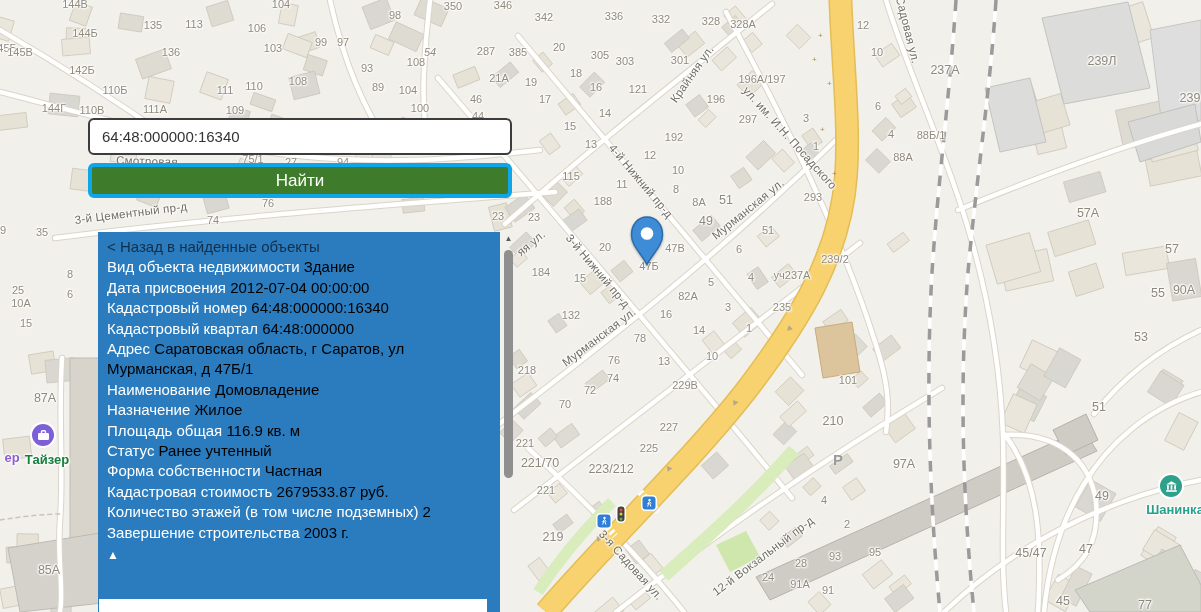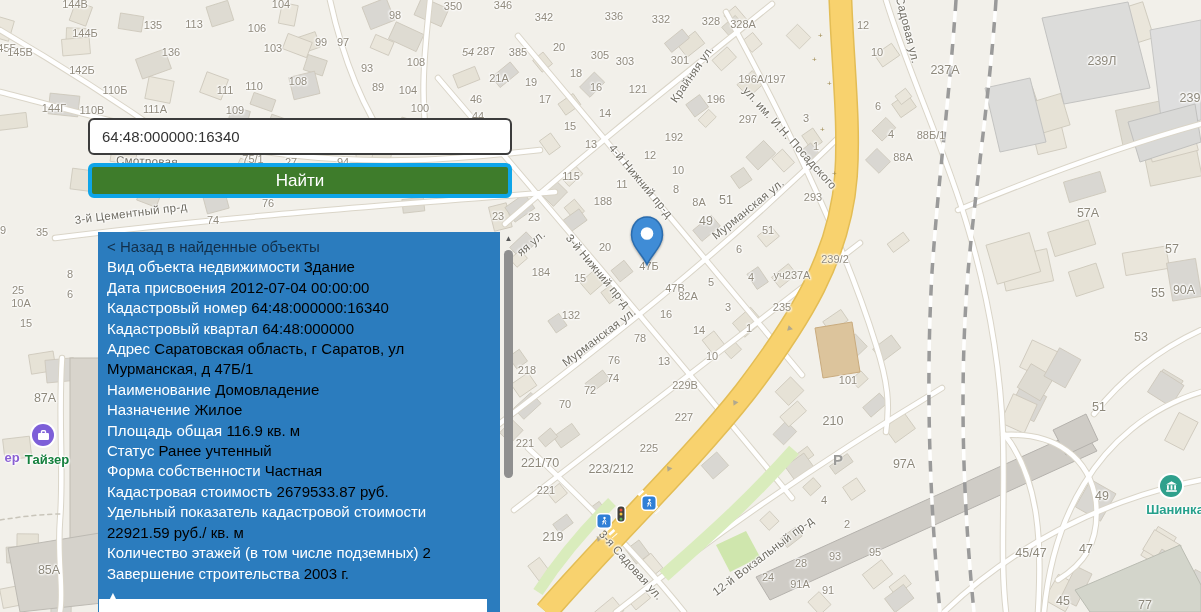--- a/index.html
+++ b/index.html
@@ -336,21 +336,21 @@
       <div class="mlabel hn" style="left: 235px; top: 110px;">109</div>
       <div class="mlabel hn" style="left: 395px; top: 15px;">98</div>
       <div class="mlabel hn" style="left: 453px; top: 6px;">350</div>
       <div class="mlabel hn" style="left: 503px; top: 5px;">346</div>
       <div class="mlabel hn" style="left: 544px; top: 17px;">342</div>
       <div class="mlabel hn" style="left: 614px; top: 16px;">336</div>
       <div class="mlabel hn" style="left: 661px; top: 19px;">332</div>
       <div class="mlabel hn" style="left: 711px; top: 21px;">328</div>
       <div class="mlabel hn" style="left: 743px; top: 24px;">328А</div>
       <div class="mlabel hn" style="left: 416px; top: 62px;">108</div>
-      <div class="mlabel hn" style="left: 468px; top: 52px; font-style: italic;">54</div>
+      <div class="mlabel hn" style="left: 430px; top: 52px; font-style: italic;">54</div>
       <div class="mlabel hn" style="left: 486px; top: 51px;">287</div>
       <div class="mlabel hn" style="left: 518px; top: 52px;">385</div>
       <div class="mlabel hn" style="left: 559px; top: 47px;">20</div>
       <div class="mlabel hn" style="left: 600px; top: 55px;">305</div>
       <div class="mlabel hn" style="left: 625px; top: 61px;">303</div>
       <div class="mlabel hn" style="left: 680px; top: 60px;">301</div>
       <div class="mlabel hn" style="left: 408px; top: 90px;">104</div>
       <div class="mlabel hn" style="left: 499px; top: 78px;">21А</div>
       <div class="mlabel hn" style="left: 531px; top: 82px;">19</div>
       <div class="mlabel hn" style="left: 576px; top: 73px;">18</div>
@@ -383,21 +383,21 @@
       <div class="mlabel hn" style="left: 622px; top: 184px;">11</div>
       <div class="mlabel hn" style="left: 603px; top: 201px;">188</div>
       <div class="mlabel hn" style="left: 678px; top: 170px;">10</div>
       <div class="mlabel hn" style="left: 676px; top: 189px;">8</div>
       <div class="mlabel hn" style="left: 699px; top: 202px;">8А</div>
       <div class="mlabel hn big" style="left: 726px; top: 200px;">51</div>
       <div class="mlabel hn big" style="left: 706px; top: 221px;">49</div>
       <div class="mlabel hn" style="left: 534px; top: 217px;">23</div>
       <div class="mlabel hn" style="left: 653px; top: 226px;">9</div>
       <div class="mlabel hn" style="left: 605px; top: 247px;">20</div>
-      <div class="mlabel hn" style="left: 675px; top: 248px; margin-top: 40px;">47В</div>
+      <div class="mlabel hn" style="left: 675px; top: 248px;">47В</div>
       <div class="mlabel hn" style="left: 649px; top: 266px;">47Б</div>
       <div class="mlabel hn" style="left: 580px; top: 278px;">15</div>
       <div class="mlabel hn" style="left: 541px; top: 272px;">184</div>
       <div class="mlabel hn" style="left: 768px; top: 230px;">51</div>
       <div class="mlabel hn" style="left: 813px; top: 197px;">293</div>
       <div class="mlabel hn" style="left: 739px; top: 249px;">6</div>
       <div class="mlabel hn" style="left: 751px; top: 277px;">4</div>
       <div class="mlabel hn" style="left: 792px; top: 275px;">уч237А</div>
       <div class="mlabel hn" style="left: 835px; top: 259px;">239/2</div>
       <div class="mlabel hn" style="left: 711px; top: 282px;">5</div>
@@ -411,21 +411,21 @@
       <div class="mlabel hn" style="left: 712px; top: 356px;">10</div>
       <div class="mlabel hn" style="left: 640px; top: 338px;">78</div>
       <div class="mlabel hn" style="left: 664px; top: 361px;">13</div>
       <div class="mlabel hn" style="left: 614px; top: 360px;">76</div>
       <div class="mlabel hn" style="left: 613px; top: 378px;">74</div>
       <div class="mlabel hn" style="left: 527px; top: 370px;">218</div>
       <div class="mlabel hn" style="left: 590px; top: 390px;">72</div>
       <div class="mlabel hn" style="left: 685px; top: 385px;">229В</div>
       <div class="mlabel hn" style="left: 848px; top: 380px;">101</div>
       <div class="mlabel hn" style="left: 565px; top: 404px;">70</div>
-      <div class="mlabel hn" style="left: 669px; top: 417px; margin-left: 15px;">227</div>
+      <div class="mlabel hn" style="left: 669px; top: 427px;">227</div>
       <div class="mlabel hn" style="left: 649px; top: 448px;">225</div>
       <div class="mlabel hn" style="left: 525px; top: 443px;">221</div>
       <div class="mlabel hn big" style="left: 540px; top: 463px;">221/70</div>
       <div class="mlabel hn big" style="left: 611px; top: 469px;">223/212</div>
       <div class="mlabel hn" style="left: 546px; top: 490px;">221</div>
       <div class="mlabel hn big" style="left: 553px; top: 537px;">219</div>
       <div class="mlabel hn big" style="left: 833px; top: 421px;">210</div>
       <div class="mlabel hn big" style="left: 904px; top: 464px;">97А</div>
       <div class="mlabel hn" style="left: 824px; top: 500px;">4</div>
       <div class="mlabel hn" style="left: 847px; top: 524px;">2</div>
@@ -520,21 +520,20 @@
         <div class="row"><span class="lbl">Дата присвоения</span> <span class="val">2012-07-04 00:00:00</span></div>
         <div class="row"><span class="lbl">Кадастровый номер</span> <span class="val">64:48:000000:16340</span></div>
         <div class="row"><span class="lbl">Кадастровый квартал</span> <span class="val">64:48:000000</span></div>
         <div class="row"><span class="lbl">Адрес</span> <span class="val">Саратовская область, г Саратов, ул Мурманская, д 47Б/1</span></div>
         <div class="row"><span class="lbl">Наименование</span> <span class="val">Домовладение</span></div>
         <div class="row"><span class="lbl">Назначение</span> <span class="val">Жилое</span></div>
         <div class="row"><span class="lbl">Площадь общая</span> <span class="val">116.9 кв. м</span></div>
         <div class="row"><span class="lbl">Статус</span> <span class="val">Ранее учтенный</span></div>
         <div class="row"><span class="lbl">Форма собственности</span> <span class="val">Частная</span></div>
         <div class="row"><span class="lbl">Кадастровая стоимость</span> <span class="val">2679533.87 руб.</span></div>
-        <div class="row"><span class="lbl">Удельный показатель кадастровой стоимости</span> <span class="val">22921.59 руб./ кв. м</span></div>
         <div class="row"><span class="lbl">Количество этажей (в том числе подземных)</span> <span class="val">2</span></div>
         <div class="row"><span class="lbl">Завершение строительства</span> <span class="val">2003 г.</span></div>
       </div>
     <div id="collapse-arrow">▲</div>
     <div id="white-box"></div>
   </div>
   <div id="panel-scrollbar">
     <div id="scroll-up">▲</div>
     <div id="scroll-thumb"></div>
   </div>

